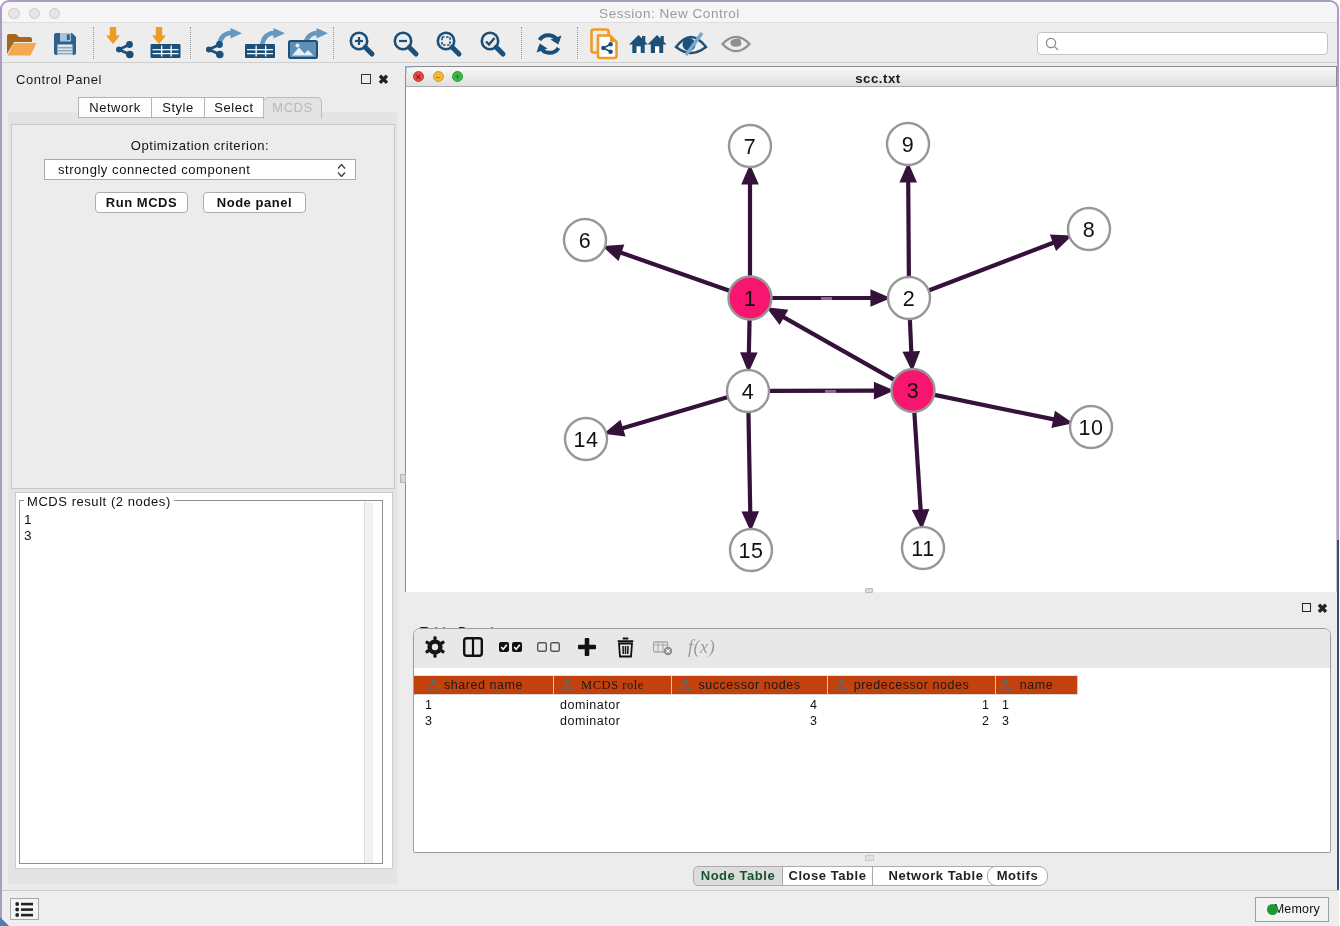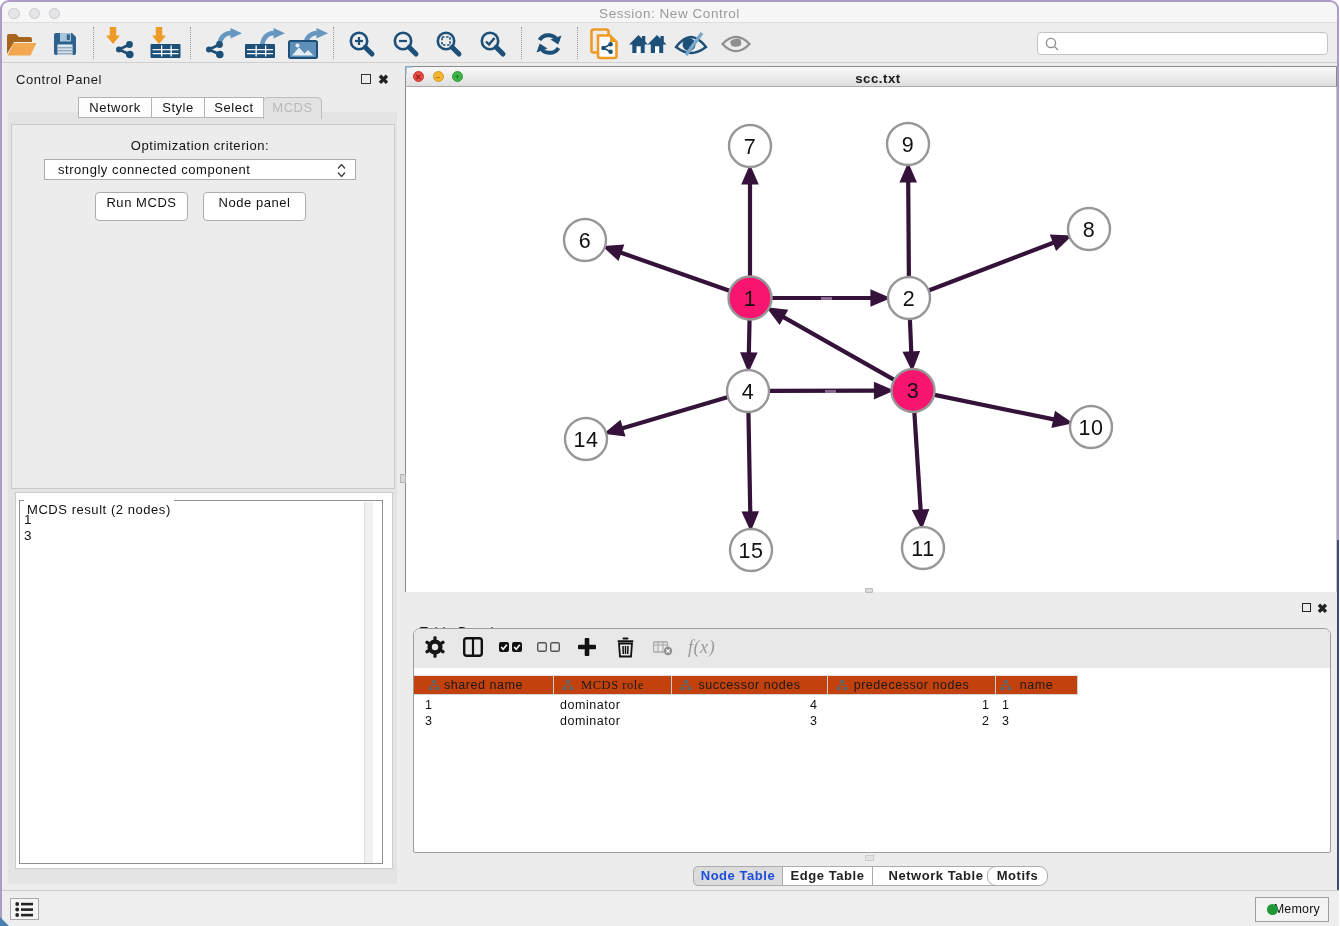--- a/index.html
+++ b/index.html
@@ -15,42 +15,42 @@
 #search { left:1037px; top:32px; width:291px; height:23px; background:#fff; border:1px solid #c3c3c3; border-radius:4px; }
 
 #cphead { left:16px; top:72px; font-size:13px; color:#1a1a1a; }
 .wicons { position:absolute; font-size:13px; color:#222; }
 .tab { position:absolute; top:97px; height:21px; background:#fdfdfd; border:1px solid #b3b3b3; color:#111; font-size:13px; text-align:center; line-height:19px; }
 #tabmcds { background:#e3e3e3; border:1px solid #bcbcbc; border-bottom:none; border-radius:5px 5px 0 0; color:#b9b9b9; height:22px; }
 #cpouter { left:8px; top:112px; width:389px; height:772px; background:#e4e4e4; }
 #cpinner { left:11px; top:124px; width:384px; height:365px; background:#ececec; border:1px solid #c9c9c9; }
 #optlabel { left:0px; top:138px; width:400px; text-align:center; font-size:13px; color:#111; }
 #combo { left:44px; top:159px; width:312px; height:21px; background:#fff; border:1px solid #ababab; border-radius:0; font-size:13px; color:#111; line-height:19px; padding-left:13px; }
-.btn { position:absolute; top:192px; height:29px; background:#fff; border:1px solid #adadad; border-radius:4px; font-size:13px; color:#111; text-align:center; line-height:19px; }
+.btn { position:absolute; top:192px; height:21px; background:#fff; border:1px solid #adadad; border-radius:4px; font-size:13px; color:#111; text-align:center; line-height:19px;font-weight:bold; }
 #resultbox { left:15px; top:492px; width:378px; height:377px; background:#fff; border:1px solid #cccccc; }
 #resultborder { left:19px; top:500px; width:364px; height:364px; border:1px solid #8f8f8f; }
-#resultlegend { left:24px; top:494px; background:#fff; padding:8px 3px; font-size:13px; color:#111; }
+#resultlegend { left:24px; top:494px; background:#fff; padding:0 3px; font-size:13px; color:#111; }
 #res1 { left:24px; top:512px; font-size:13.5px; color:#111; }
 #res3 { left:24px; top:528px; font-size:13.5px; color:#111; }
 #rscroll { left:364px; top:502px; width:9px; height:361px; background:#f1f1f1; border-left:1px solid #ddd; }
 
 #netwin { left:405px; top:66px; width:932px; height:526px; border:1px solid #8b8b8b; border-bottom:none; border-right:1px solid #c9c9c9; background:#fff; }
 #nettitle { left:405px; top:66px; width:932px; height:21px; background:linear-gradient(#f8f8f8,#dfdfdf); border:1px solid #8b8b8b; border-bottom:1px solid #aaa; }
 .mac { position:absolute; top:71px; width:11px; height:11px; border-radius:50%; font-size:8.5px; line-height:11px; text-align:center; }
 #netname { left:412px; top:71px; width:932px; text-align:center; font-size:13.2px; font-weight:bold; color:#1a1a1a; }
 
 #tphead { left:420px; top:600px; font-size:13px; color:#1a1a1a;margin-top:24px; }
 #tpbox { left:413px; top:628px; width:918px; height:225px; background:#fff; border:1px solid #9d9d9d; border-radius:7px 7px 2px 2px; }
 #tptools { left:414px; top:629px; width:916px; height:39px; background:#e8e8e8; border-radius:6px 6px 0 0; }
 #thead { left:414px; top:668px; width:916px; height:26px; background:#fff; }
 .hcell { position:absolute; top:675px; height:20px; background:#c2410c; border-left:1px solid #ccc; border-top:1px solid #e2e2e2; border-bottom:1px solid #d5d5d5; font-size:12.5px; color:#1a1a1a; text-align:center; line-height:19px; }
 .rowt { position:absolute; font-size:12.5px; color:#111; }
 
 .btab { position:absolute; top:866px; height:20px; background:#fff; border:1px solid #ababab; font-size:13px; font-weight:bold; color:#222; text-align:center; line-height:18px; }
-#btab1 { background:#dcdcdc; color:#1d4ed8; border-radius:5px 0 0 5px; }
+#btab1 { background:#dcdcdc; color:#14532d; border-radius:5px 0 0 5px; }
 #btab4 { border-radius:0 5px 5px 0; }
 
 #statusline { left:2px; top:890px; width:1337px; height:1px; background:#cccccc; }
 #statusbar { left:2px; top:891px; width:1337px; height:35px; background:#eeeeee; }
 #listbtn { left:10px; top:898px; width:29px; height:22px; background:#f5f5f5; border:1px solid #a9a9a9; }
 #membtn { left:1255px; top:897px; width:74px; height:25px; background:#f3f3f3; border:1px solid #9e9e9e; font-size:12.5px; color:#111; line-height:23px; text-align:right; padding-right:8px; letter-spacing:0.2px; }
 #gdot { position:absolute; left:11px; top:6px; width:11px; height:11px; border-radius:50%; background:#1f9938; }
 svg.graph { position:absolute; left:0; top:0; }
 </style>
 </head>
@@ -311,21 +311,21 @@
 <div class="rowt" style="left:810px; top:698px;">4</div>
 <div class="rowt" style="left:982px; top:698px;">1</div>
 <div class="rowt" style="left:1002px; top:698px;">1</div>
 <div class="rowt" style="left:425px; top:714px;">3</div>
 <div class="rowt" style="left:560px; top:714px;">dominator</div>
 <div class="rowt" style="left:810px; top:714px;">3</div>
 <div class="rowt" style="left:982px; top:714px;">2</div>
 <div class="rowt" style="left:1002px; top:714px;">3</div>
 
 <div class="btab abs" id="btab1" style="left:693px; width:90px;">Node Table</div>
-<div class="btab abs" style="left:782px; width:91px;">Edge Table</div>
+<div class="btab abs" style="left:782px; width:91px;">Close Table</div>
 <div class="btab abs" style="left:872px; width:128px;">Network Table</div>
 <div class="btab abs" id="btab4" style="left:987px; width:61px;border-radius:9px;">Motifs</div>
 
 <div id="statusline" class="abs"></div>
 <div id="statusbar" class="abs"></div>
 <div id="listbtn" class="abs"></div>
 <div id="membtn" class="abs"><span id="gdot"></span>Memory</div>
 <svg class="abs" style="left:424.0px;top:636.0px" width="22" height="22" viewBox="0 0 22 22">
     <g fill="#161616">
       <circle cx="11" cy="11" r="7.6"></circle>

